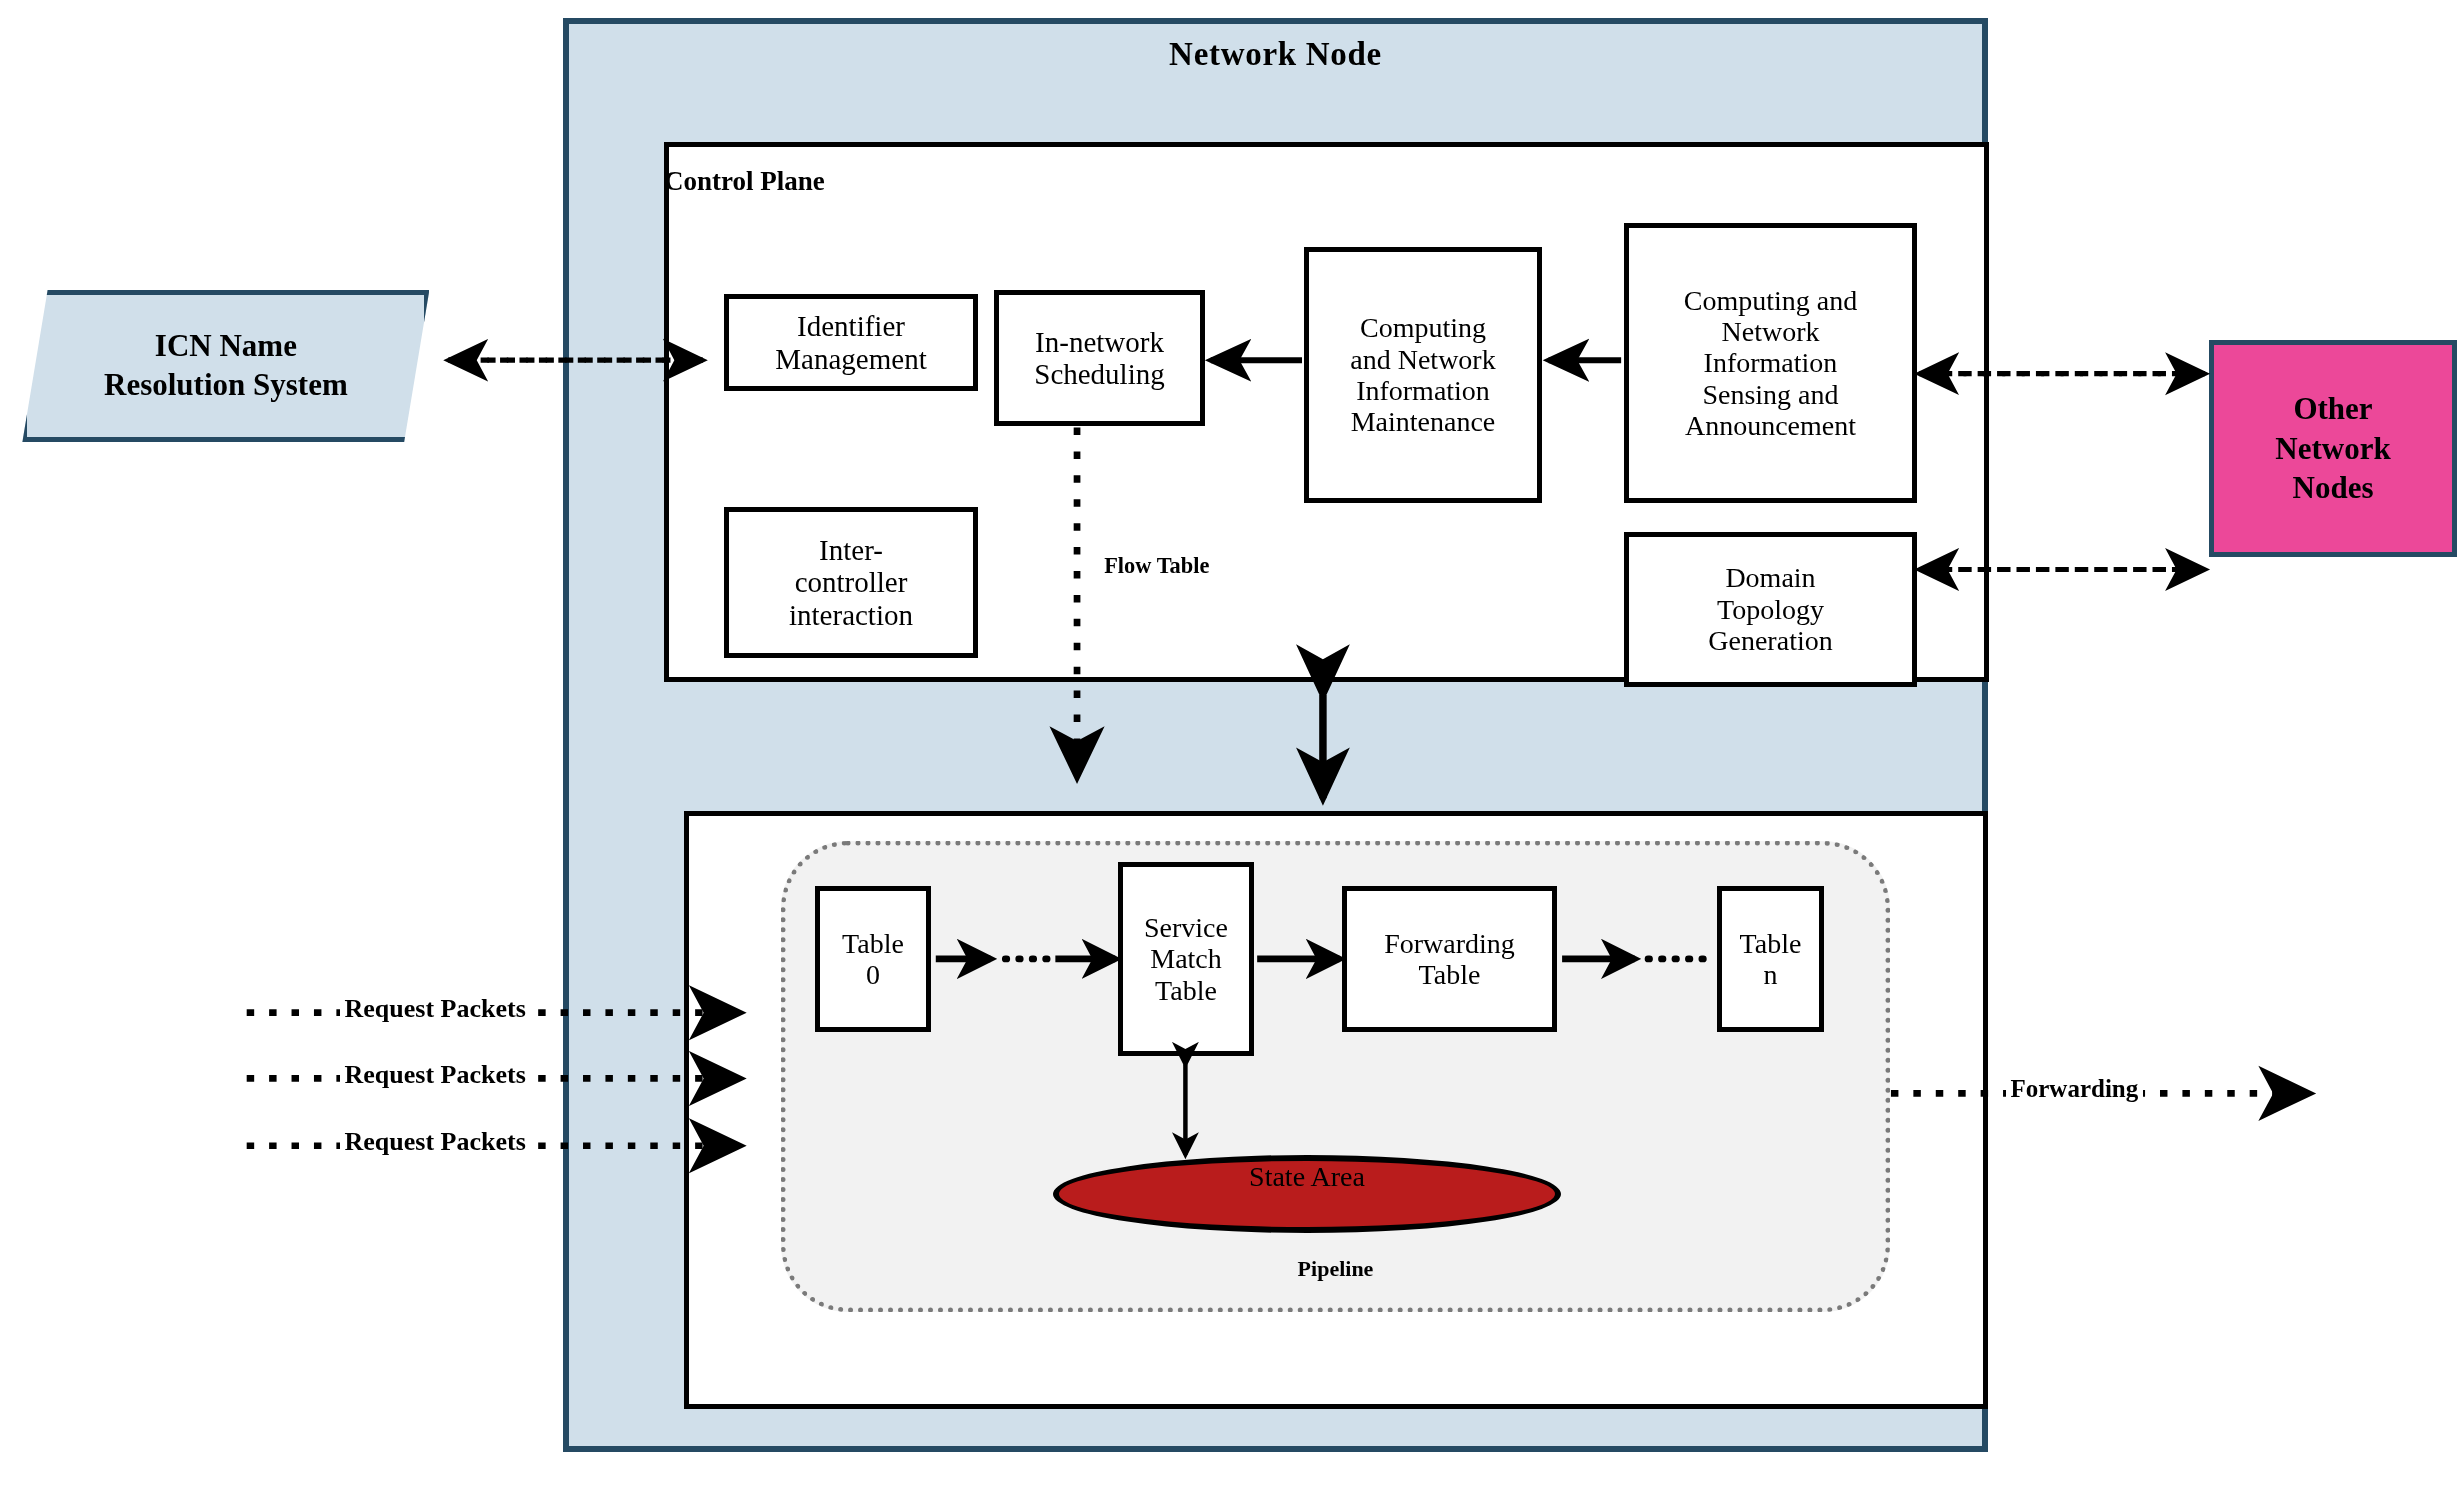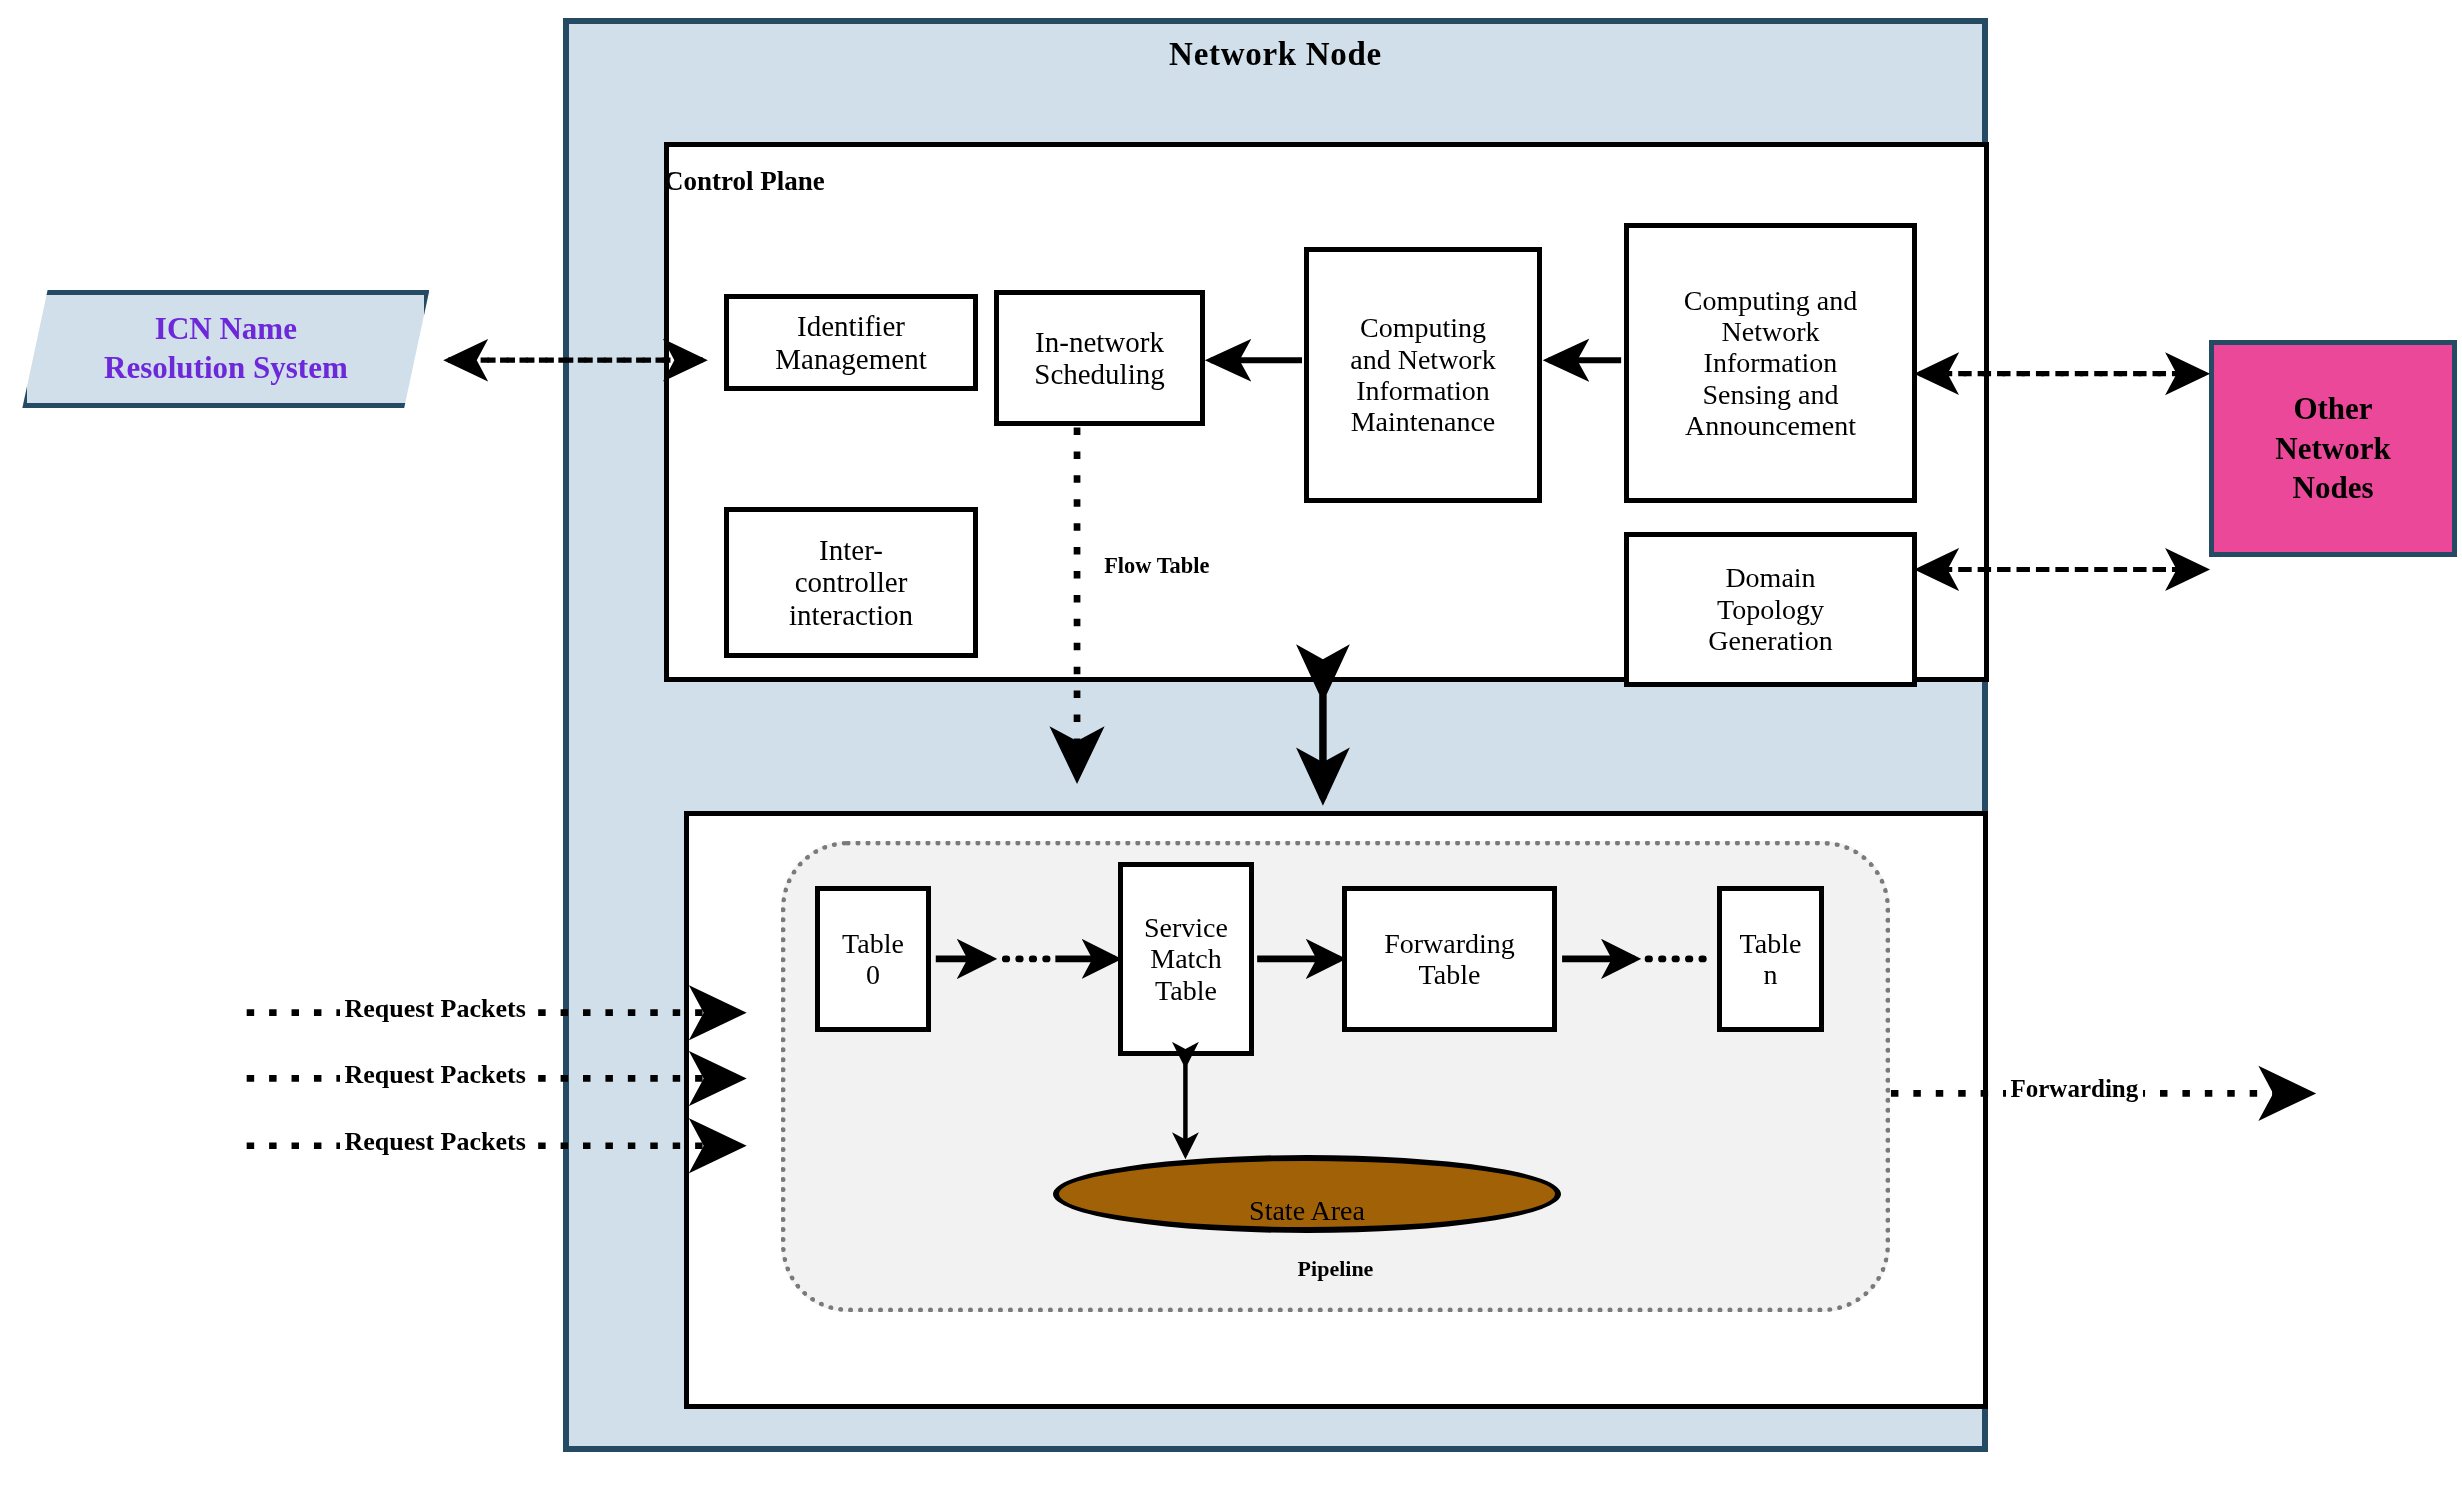--- a/index.html
+++ b/index.html
@@ -24,30 +24,30 @@
         justify-content:center;text-align:center;line-height:1.12;color:#000;}
   .mbox span{display:block;padding:0 4.5px;}
 
   
   .pipeline{left:781px;top:841px;width:1109px;height:471px;
             background:#f2f2f2;border:5.2px dotted #7a7a7a;border-radius:67px;}
   .pipeline-label{left:781px;top:1256px;width:1109px;text-align:center;
                   font-weight:bold;font-size:22px;color:#000;}
 
   
-  .ellipse{left:1053px;top:1155px;width:508px;height:78px;background:#a16207;
+  .ellipse{left:1053px;top:1155px;width:508px;height:78px;background:#b91c1c;
            border:6.7px solid #000;border-radius:50%;display:flex;
-           align-items:flex-end;justify-content:center;font-size:28px;color:#000;}
-
-  
-  .icn{left:22.4px;top:290px;width:407px;height:118px;background:#d0dfea;
+           align-items:flex-start;justify-content:center;font-size:28px;color:#000;}
+
+  
+  .icn{left:22.4px;top:290px;width:407px;height:152px;background:#d0dfea;
        border:5.2px solid #254a63;
        clip-path:polygon(6.2% 0,100% 0,93.8% 100%,0 100%);
        display:flex;align-items:center;justify-content:center;text-align:center;
-       font-weight:bold;font-size:31px;line-height:1.25;color:#6d28d9;}
+       font-weight:bold;font-size:31px;line-height:1.25;color:#000000;}
   .onn{left:2209px;top:340px;width:248px;height:217px;background:#ec4899;
        border:5.2px solid #254a63;display:flex;align-items:center;
        justify-content:center;text-align:center;font-weight:bold;font-size:31px;
        line-height:1.28;color:#000;}
 
   
   .flowlabel{font-weight:bold;font-size:22.4px;color:#000;background:#fff;
              padding:0.7px 5.2px;white-space:nowrap;}
   .reqlabel{font-weight:bold;font-size:26px;color:#000;background:#fff;
             padding:0 4.5px;white-space:nowrap;}

